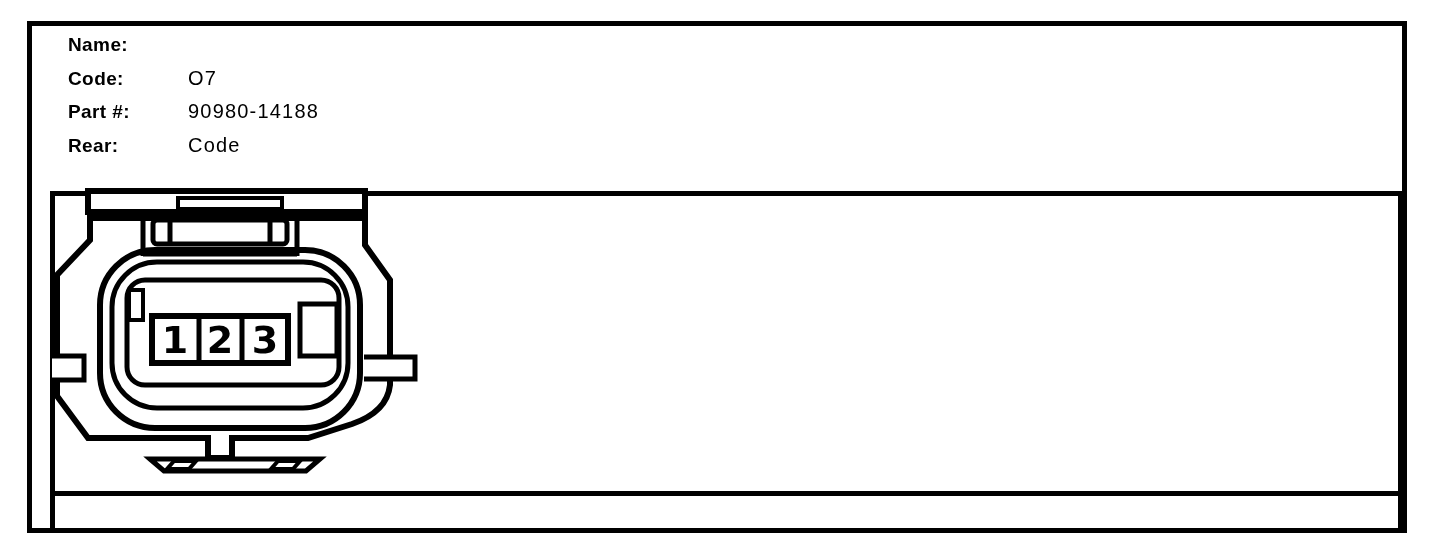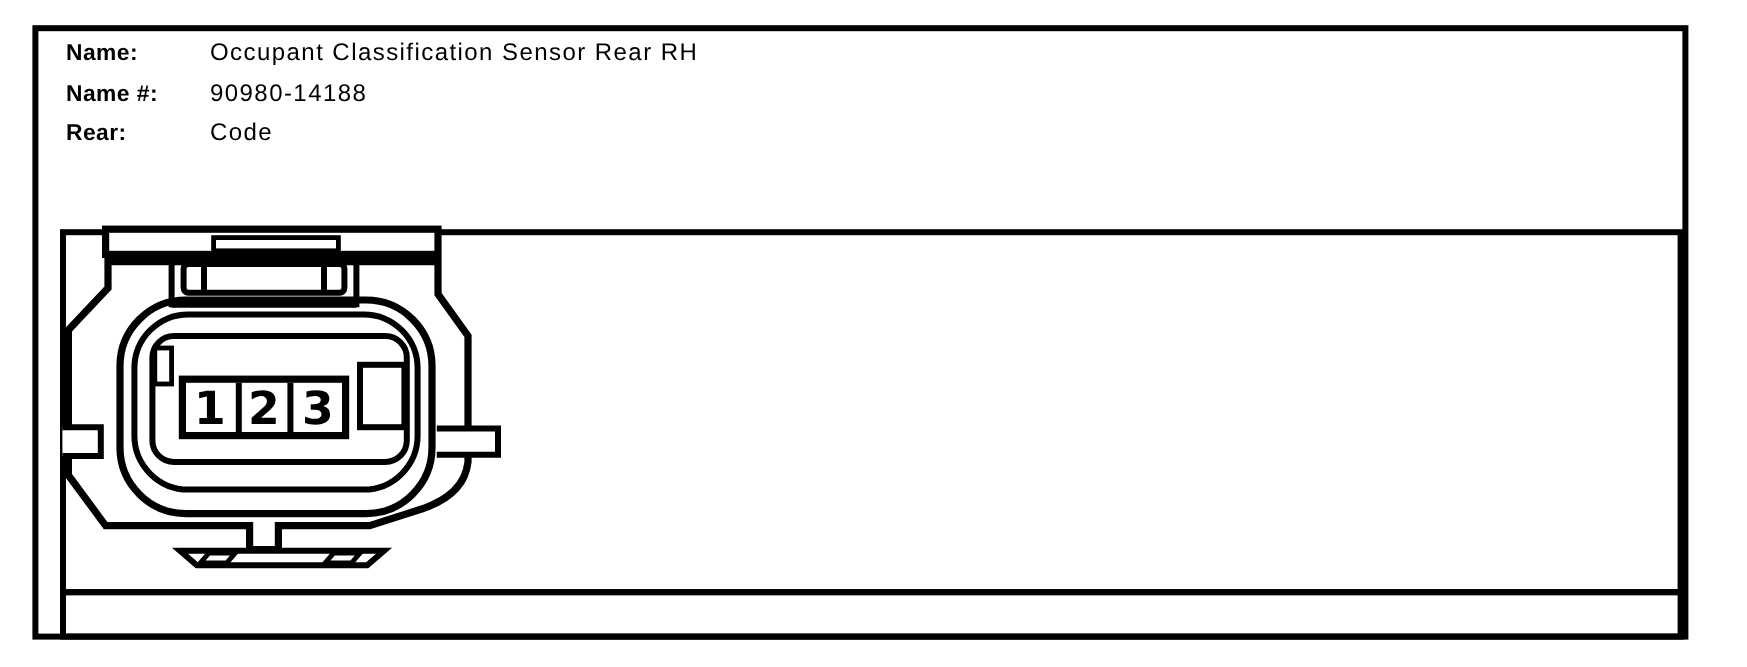--- a/index.html
+++ b/index.html
@@ -17,20 +17,21 @@
     box-sizing:border-box;
     background:#ffffff;
   }
   .hdr{
     position:absolute;left:55px;top:28px;
   }
   .hdr-row{
     display:flex;align-items:center;
     height:33.5px;line-height:33.5px;
     white-space:nowrap;
+    margin-left:13px;
   }
   .hdr-label{
     width:120px;
     font-size:19px;font-weight:bold;color:#000;
     letter-spacing:0.4px;
   }
   .hdr-value{
     font-size:20px;color:#000;
     letter-spacing:1.2px;
   }
@@ -43,24 +44,27 @@
 </head>
 <body>
 
 <div class="page">
 
   <div class="outer-border"></div>
 
   <div class="hdr">
     <div class="hdr-row">
       <span class="hdr-label">Name:</span>
-      <span class="hdr-value">Occupant Classification Sensor Rear RH</span>
     </div>
     <div class="hdr-row">
-      <span class="hdr-label">Name #:</span>
+      <span class="hdr-label">Code:</span>
+      <span class="hdr-value">O7</span>
+    </div>
+    <div class="hdr-row">
+      <span class="hdr-label">Part #:</span>
       <span class="hdr-value">90980-14188</span>
     </div>
     <div class="hdr-row">
       <span class="hdr-label">Rear:</span>
       <span class="hdr-value">Code</span>
     </div>
   </div>
 
   <svg class="diagram" width="1456" height="556" viewBox="0 0 1456 556" xmlns="http://www.w3.org/2000/svg">
 

